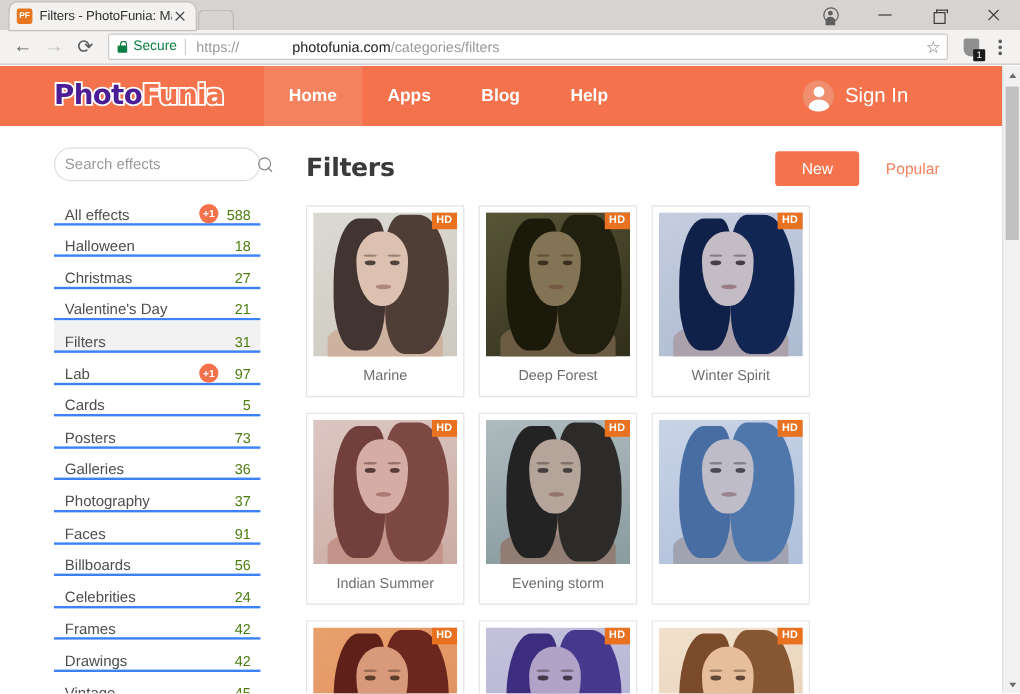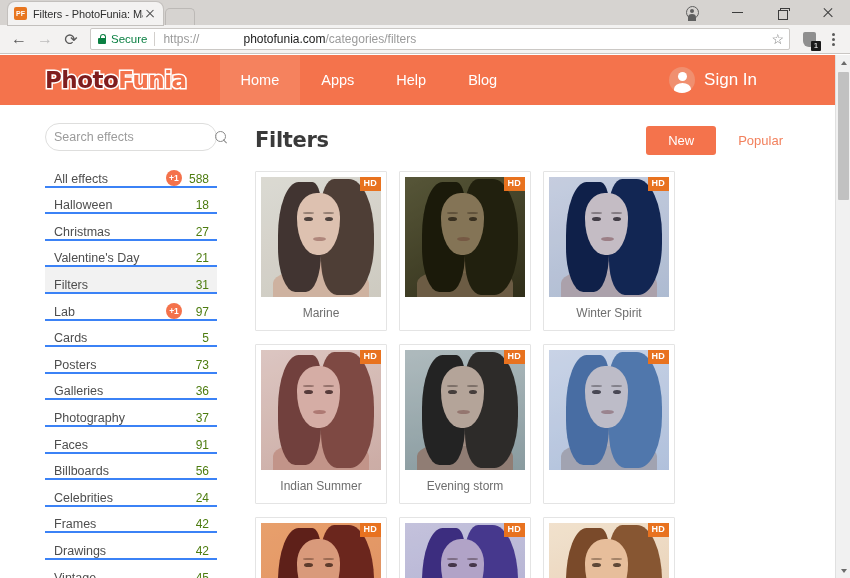--- a/index.html
+++ b/index.html
@@ -161,23 +161,23 @@
 
   .site-header {
     height: 50px; background: #f4734c;
     display: flex; align-items: center; position: relative;
   }
   .logo {
     margin-left: 45px; font-size: 23px; font-weight: bold;
     font-family: "DejaVu Sans", sans-serif; letter-spacing: -0.5px;
     line-height: 1; white-space: nowrap;
   }
-  .logo .p1 { color: #7f1d1d; -webkit-text-stroke: 3px #ffffff; paint-order: stroke fill; }
+  .logo .p1 { color: #4c1d95; -webkit-text-stroke: 3px #ffffff; paint-order: stroke fill; }
   .logo .p2 { color: #f4734c; -webkit-text-stroke: 3px #ffffff; paint-order: stroke fill; }
-  .mainnav { display: flex; margin-left: 33px; height: 50px; }
+  .mainnav { display: flex; margin-left: 33px; height: 50px; font-weight: bold; }
   .navitem {
     display: flex; align-items: center; padding: 0 21px;
     color: #ffffff; font-size: 14.5px; cursor: pointer; height: 50px;
   }
   .navitem.active { background: #f5825e; }
   .signin {
     position: absolute; right: 78px; top: 0; height: 50px;
     display: flex; align-items: center; cursor: pointer;
   }
   .avatar {
@@ -383,22 +383,22 @@
   </div>
 
   <div class="viewport">
     <div class="page">
 
       <div class="site-header">
         <div class="logo"><span class="p1">Photo</span><span class="p2">Funia</span></div>
         <div class="mainnav">
           <div class="navitem active">Home</div>
           <div class="navitem">Apps</div>
+          <div class="navitem">Blog</div>
           <div class="navitem">Help</div>
-          <div class="navitem">Blog</div>
         </div>
         <div class="signin">
           <span class="avatar"></span>
           <span class="signin-txt">Sign In</span>
         </div>
       </div>
 
       <div class="body-wrap">
 
         <div class="sidebar">
@@ -514,20 +514,21 @@
                     <div class="pt-face" style="background:#b49a7c"></div>
                     <div class="pt-brow-l"></div>
                     <div class="pt-brow-r"></div>
                     <div class="pt-eye-l"></div>
                     <div class="pt-eye-r"></div>
                     <div class="pt-mouth"></div>
                     <div class="pt-overlay" style="background:rgba(40,44,16,0.34)"></div>
                   </div>
                   <div class="hd">HD</div>
                 </div>
+                <div class="cardlabel">Deep Forest</div>
               </div>
               <div class="card">
                 <div class="thumb">
                   <div class="portrait">
                     <div class="pt-bg" style="background:linear-gradient(160deg,#e6e9ef,#c9d3de)"></div>
                     <div class="pt-shoulder" style="background:#c6b4b1"></div>
                     <div class="pt-neck" style="background:#cbb9b6"></div>
                     <div class="pt-hair-l" style="background:#0c1b3c"></div>
                     <div class="pt-hair-r" style="background:#102248"></div>
                     <div class="pt-face" style="background:#e4d5cf"></div>

